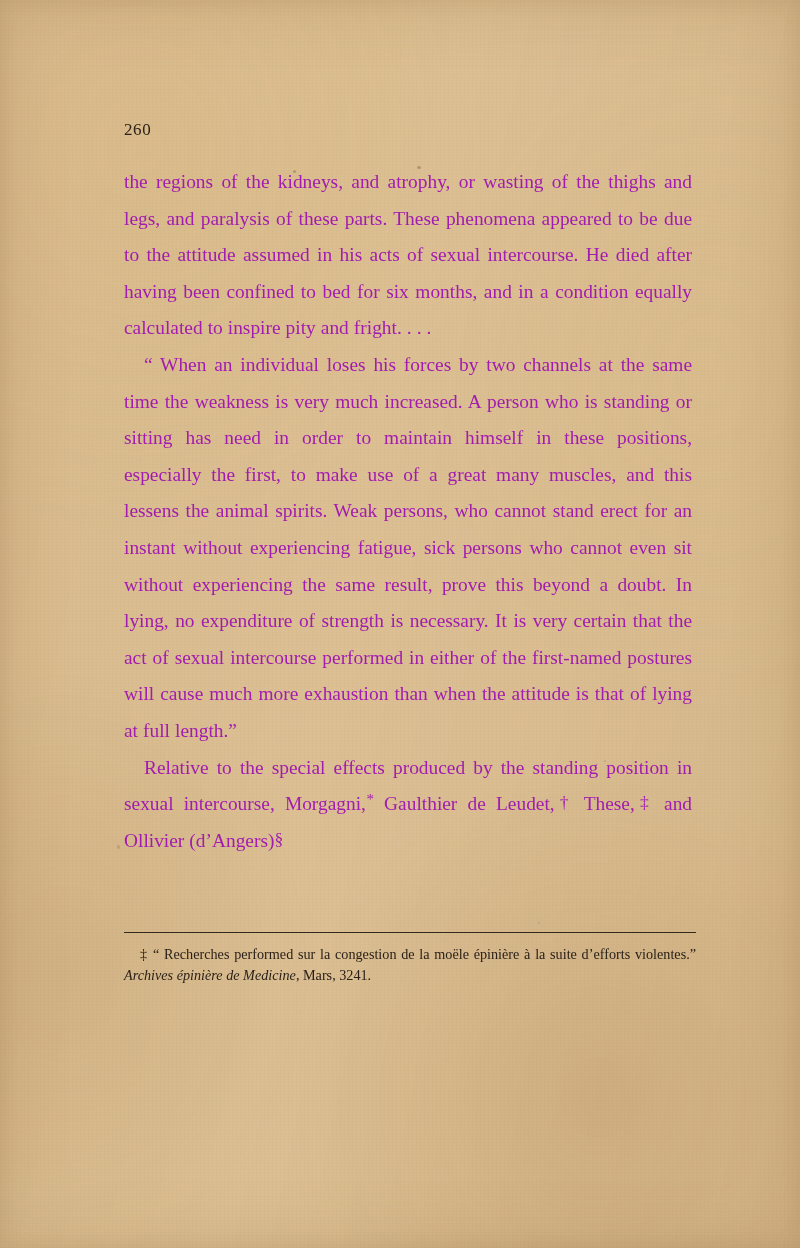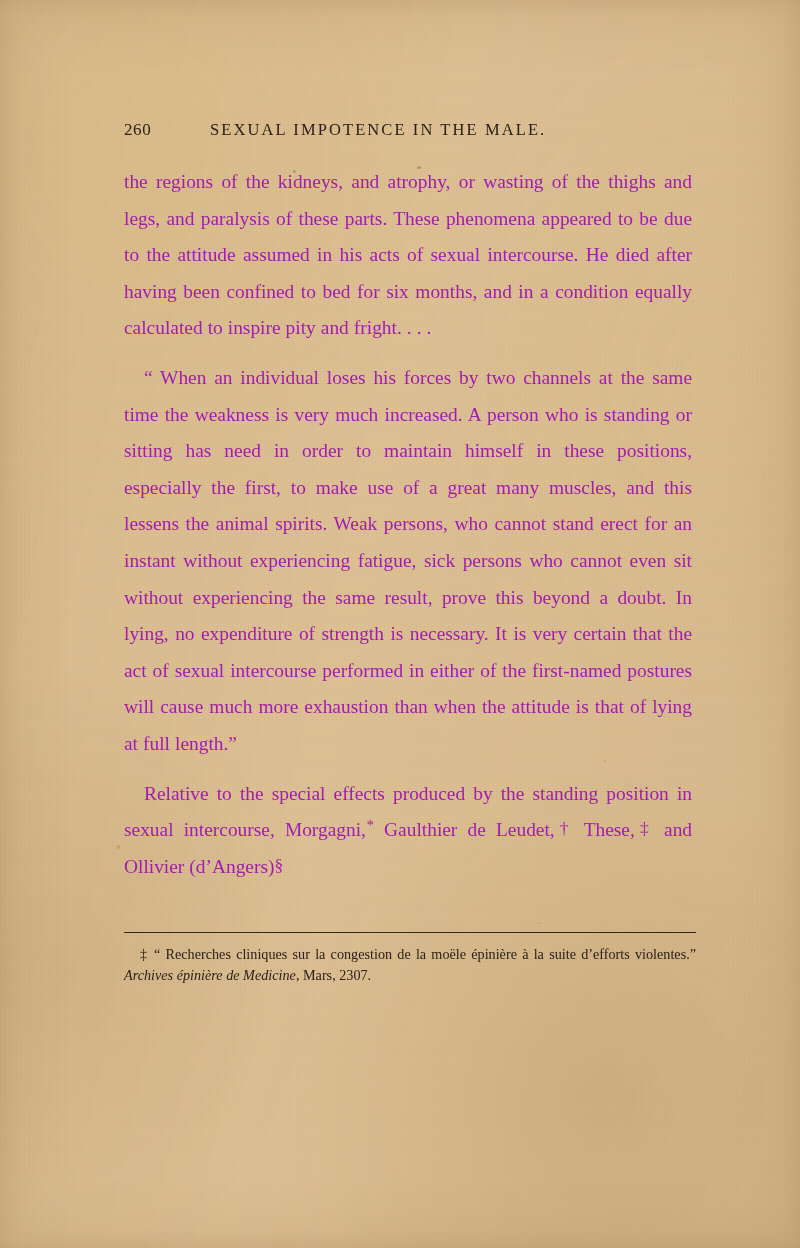--- a/index.html
+++ b/index.html
@@ -92,21 +92,21 @@
     line-height: 36.6px;
     color: #a21caf;
     text-align: justify;
     text-align-last: left;
     word-spacing: 0.2px;
   }
   .para.indent {
     text-indent: 20px;
   }
   .para + .para {
-    margin-top: 13px;
+    margin-top: 0;
   }
   .sup {
     font-size: 15px;
     vertical-align: 0.42em;
     line-height: 0;
     padding-left: 0.5px;
   }
   .dagger-inline {
     font-size: 17.5px;
     vertical-align: 0.12em;
@@ -155,35 +155,34 @@
 </head>
 <body>
 
 <div class="paper-texture"></div>
 <div class="paper-grain"></div>
 
 <div class="page">
 
   <div class="running-head">
     <span class="folio">260</span>
-    <span class="head-title">SEXUAL IMPOTENCE IN THE MALE.</span>
   </div>
 
   <div class="body-block">
     <p class="para">the regions of the kidneys, and atrophy, or wasting of the thighs and legs, and paralysis of these parts. These phenomena appeared to be due to the attitude assumed in his acts of sexual intercourse. He died after having been confined to bed for six months, and in a condition equally calculated to inspire pity and fright. . . .</p>
     <p class="para indent">“ When an individual loses his forces by two channels at the same time the weakness is very much increased. A person who is standing or sitting has need in order to maintain himself in these positions, especially the first, to make use of a great many muscles, and this lessens the animal spirits. Weak persons, who cannot stand erect for an instant without experiencing fatigue, sick persons who cannot even sit without experiencing the same result, prove this beyond a doubt. In lying, no expenditure of strength is necessary. It is very certain that the act of sexual intercourse performed in either of the first-named postures will cause much more exhaustion than when the attitude is that of lying at full length.”</p>
     <p class="para indent"><span>Relative to the special effects produced by the standing position in sexual intercourse, Morgagni,</span><span class="sup">*</span><span> Gaulthier de Leudet,</span><span class="dagger-inline">†</span><span> These,</span><span class="dagger-inline">‡</span><span> and Ollivier (d’Angers)</span><span class="dagger-inline">§</span></p>
   </div>
 
   <div class="footnote-area">
     <hr class="footnote-rule">
 
 
 
-    <p class="fn"><span class="mark">‡</span> <span>“ Recherches cliniques sur la congestion de la moële épinière à la suite d’efforts violentes.” </span><i>Archives épinière de Medicine</i><span>, Mars, 2307.</span></p>
+    <p class="fn"><span class="mark">‡</span> <span>“ Recherches performed sur la congestion de la moële épinière à la suite d’efforts violentes.” </span><i>Archives épinière de Medicine</i><span>, Mars, 3241.</span></p>
 
   </div>
 
 </div>
 
 <div class="edge-shade"></div>
 
 <span class="speck" style="left:293px;top:170px;width:3px;height:3px;"></span>
 <span class="speck" style="left:417px;top:166px;width:4px;height:3px;"></span>
 <span class="speck" style="left:117px;top:845px;width:3px;height:4px;opacity:0.6;"></span>

